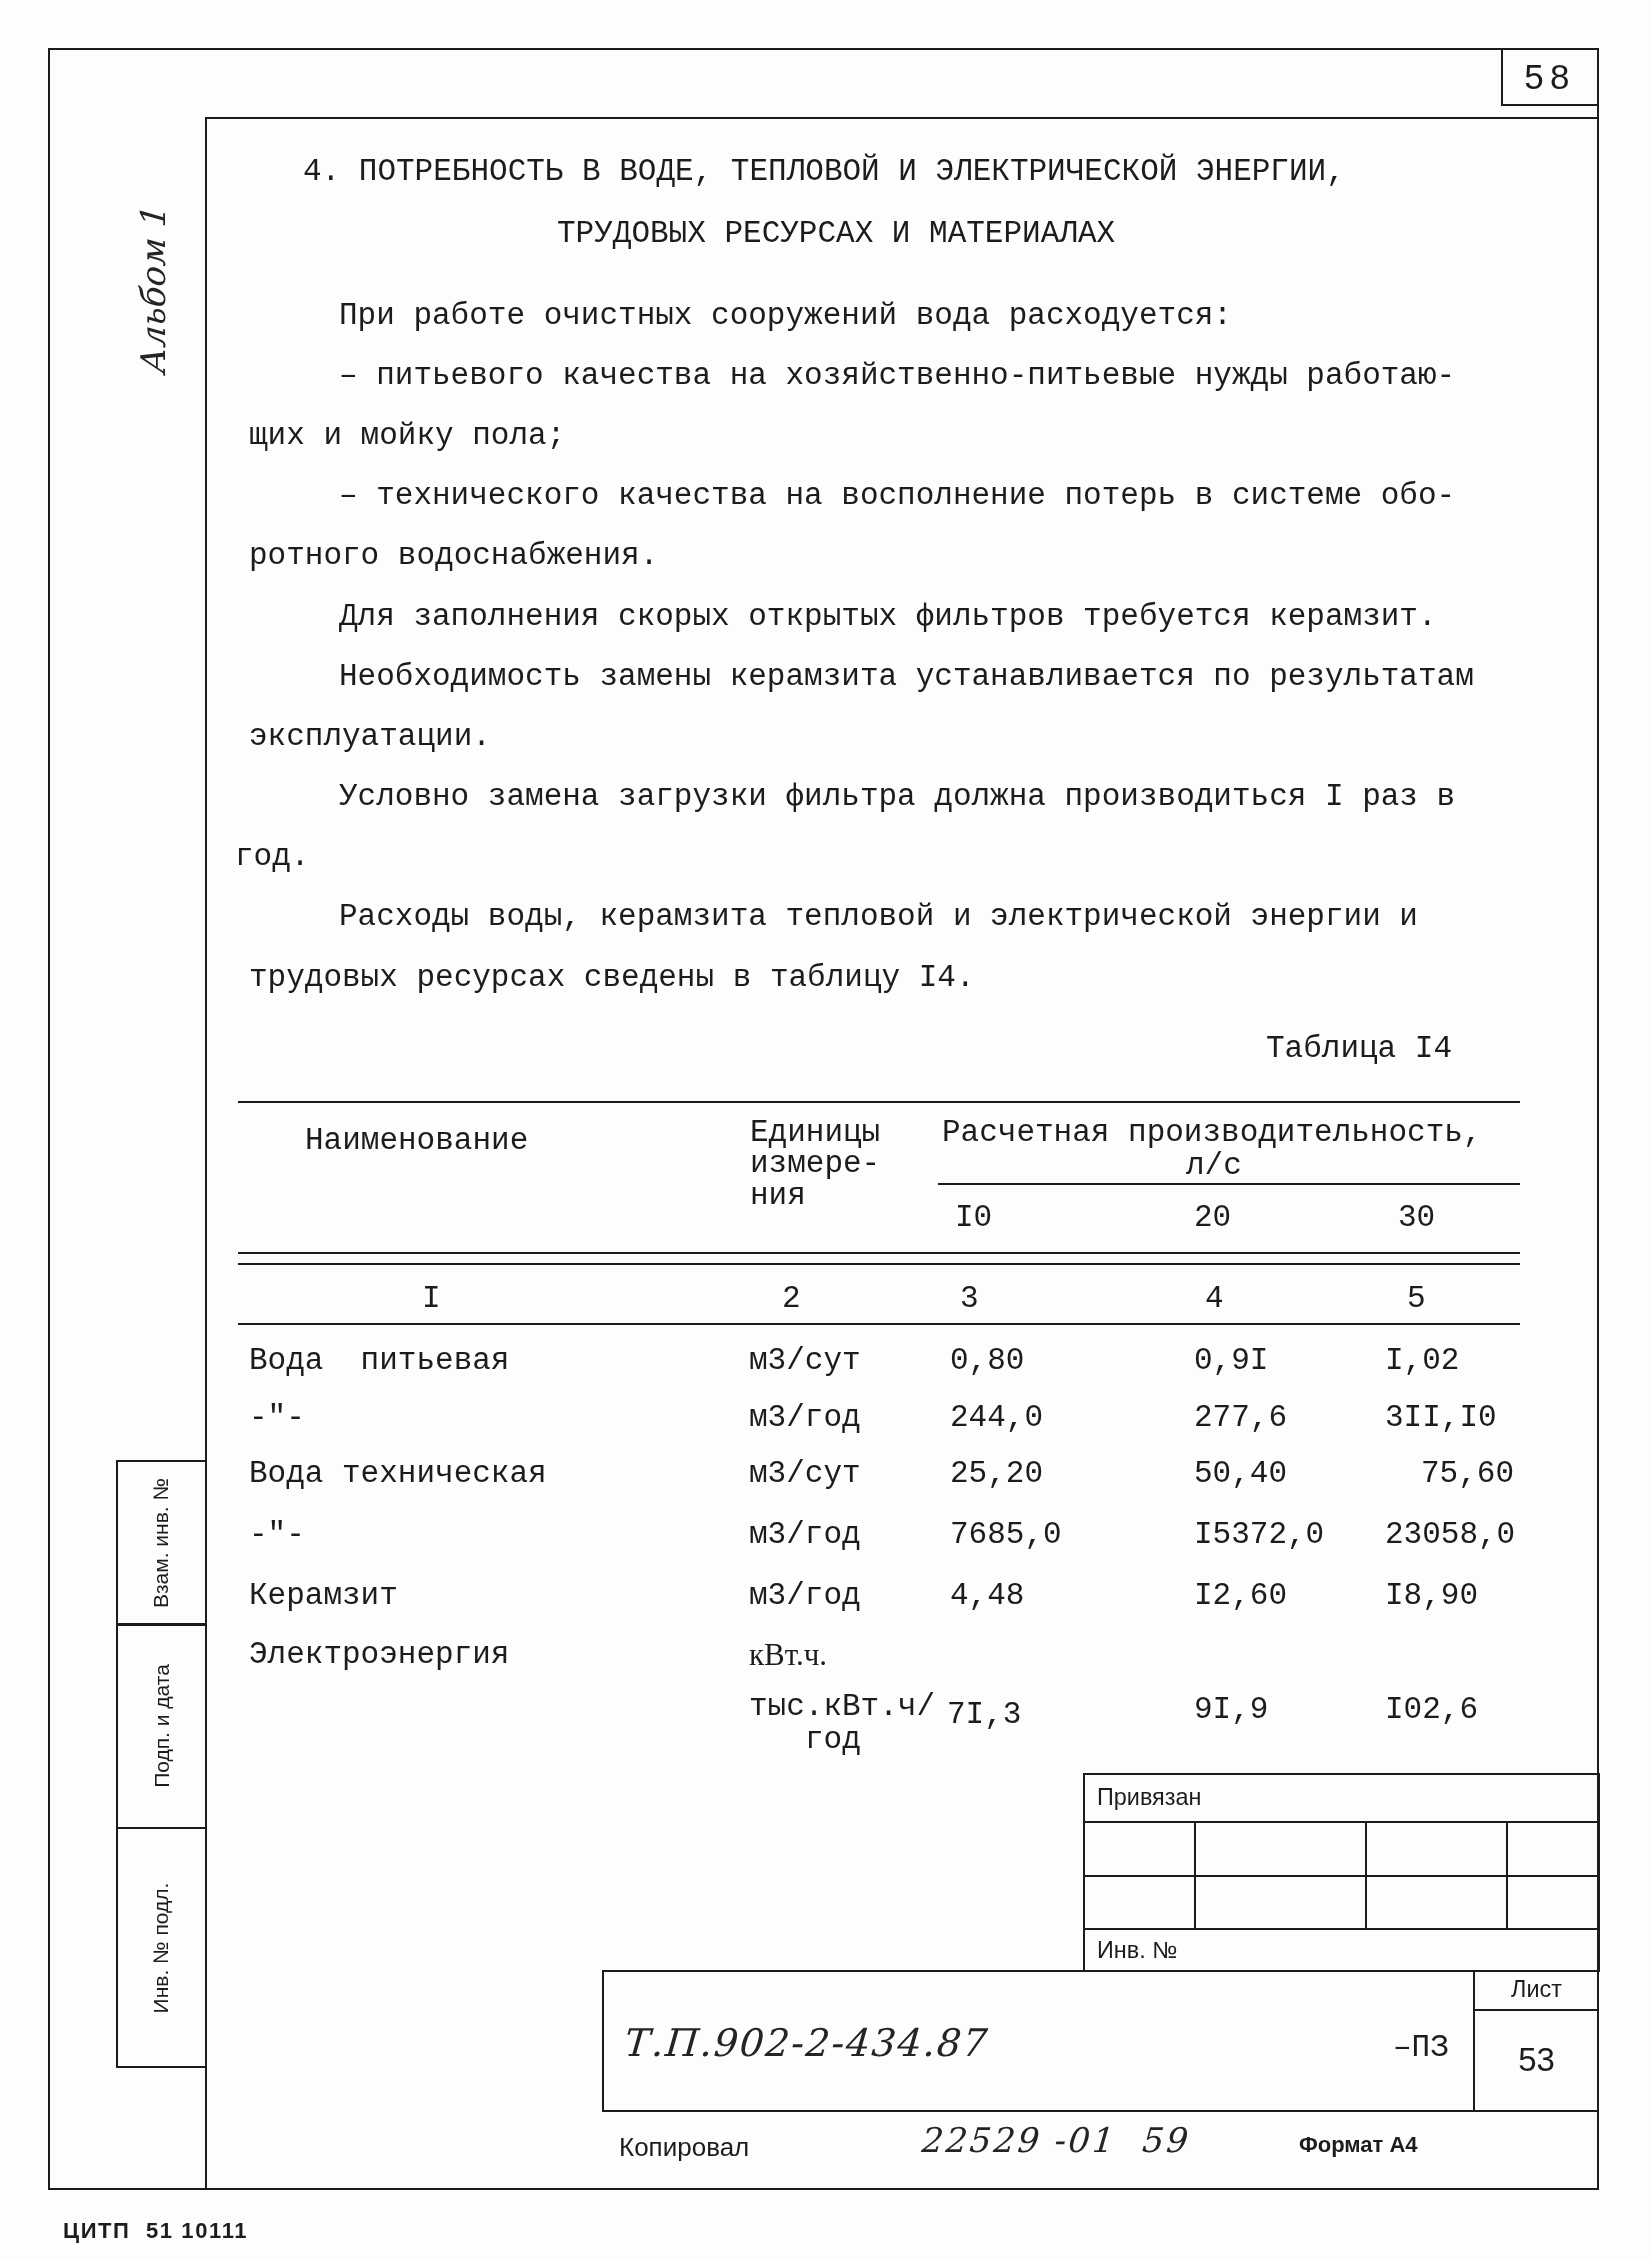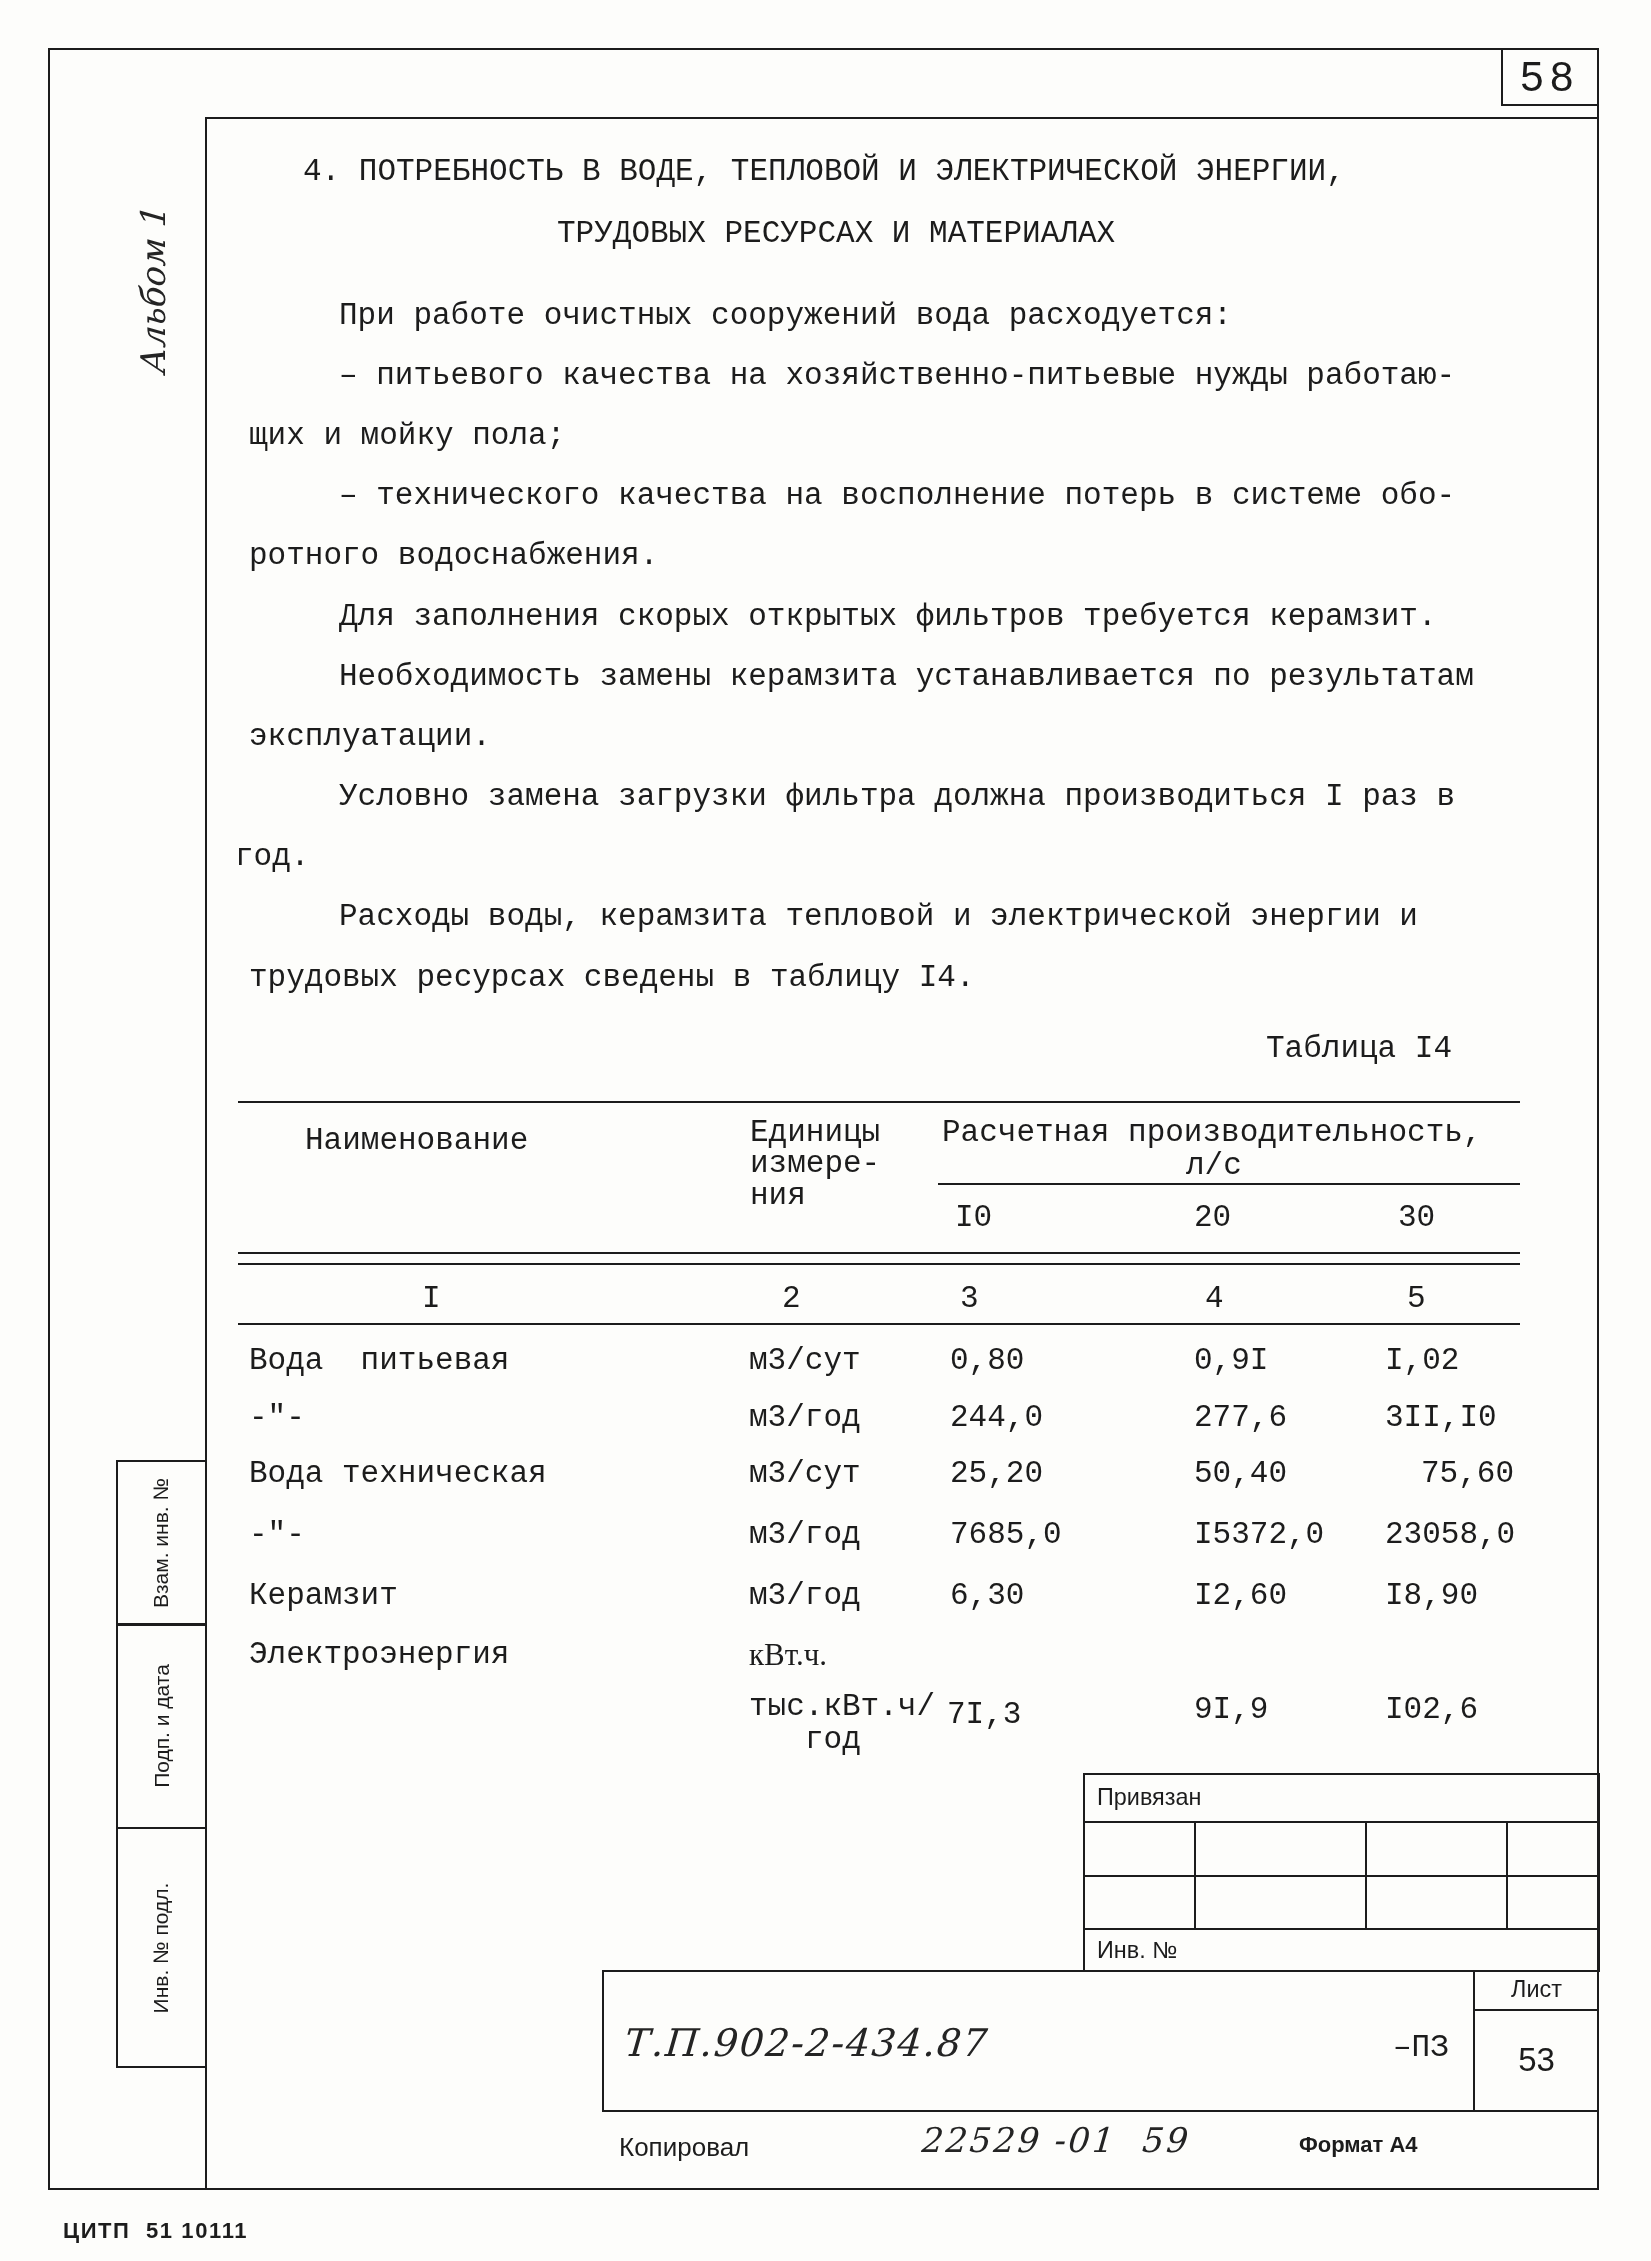--- a/index.html
+++ b/index.html
@@ -18,21 +18,21 @@
 </style>
 </head>
 <body>
 
 <div class="page">
 
   <div class="abs box" style="left:48px;top:48px;width:1551px;height:2142px;"></div>
   <div class="abs" style="left:205px;top:117px;width:1394px;height:2073px;border-left:2.3px solid #1c1c1c;border-top:2.3px solid #1c1c1c;"></div>
 
   <div class="abs box center" style="left:1501px;top:48px;width:98px;height:58px;background:#fdfdfb;">
-    <span class="print" style="font-size:42px;letter-spacing:6.3px;">58</span>
+    <span class="print" style="font-size:35px;letter-spacing:6.3px;">58</span>
   </div>
 
   <div class="abs center" style="left:109px;top:178px;width:88px;height:222px;">
     <span class="hand rot-hand" style="font-size:34px;">Альбом 1</span>
   </div>
 
   <div class="abs box center" style="left:116px;top:1460px;width:91px;height:166px;">
     <span class="print rot" style="font-size:21px;">Взам. инв. №</span>
   </div>
   <div class="abs box center" style="left:116px;top:1623px;width:91px;height:206px;">
@@ -101,21 +101,21 @@
   <div class="abs tw" style="left:1385px;top:1457px;margin-left:36px;">75,60</div>
 
   <div class="abs tw" style="left:249px;top:1518px;">-"-</div>
   <div class="abs tw" style="left:749px;top:1518px;">м3/год</div>
   <div class="abs tw" style="left:950px;top:1518px;">7685,0</div>
   <div class="abs tw" style="left:1194px;top:1518px;">I5372,0</div>
   <div class="abs tw" style="left:1385px;top:1518px;">23058,0</div>
 
   <div class="abs tw" style="left:249px;top:1579px;">Керамзит</div>
   <div class="abs tw" style="left:749px;top:1579px;">м3/год</div>
-  <div class="abs tw" style="left:950px;top:1579px;">6,30</div>
+  <div class="abs tw" style="left:950px;top:1579px;">4,48</div>
   <div class="abs tw" style="left:1194px;top:1579px;">I2,60</div>
   <div class="abs tw" style="left:1385px;top:1579px;">I8,90</div>
 
   <div class="abs tw" style="left:249px;top:1638px;">Электроэнергия</div>
   <div class="abs tw" style="left:749px;top:1638px;font-family:Liberation Serif, serif;">кВт.ч.</div>
 
   <div class="abs tw" style="left:749px;top:1690px;">тыс.кВт.ч/</div>
   <div class="abs tw" style="left:805px;top:1723px;">год</div>
   <div class="abs tw" style="left:947px;top:1698px;">7I,3</div>
   <div class="abs tw" style="left:1194px;top:1693px;">9I,9</div>

